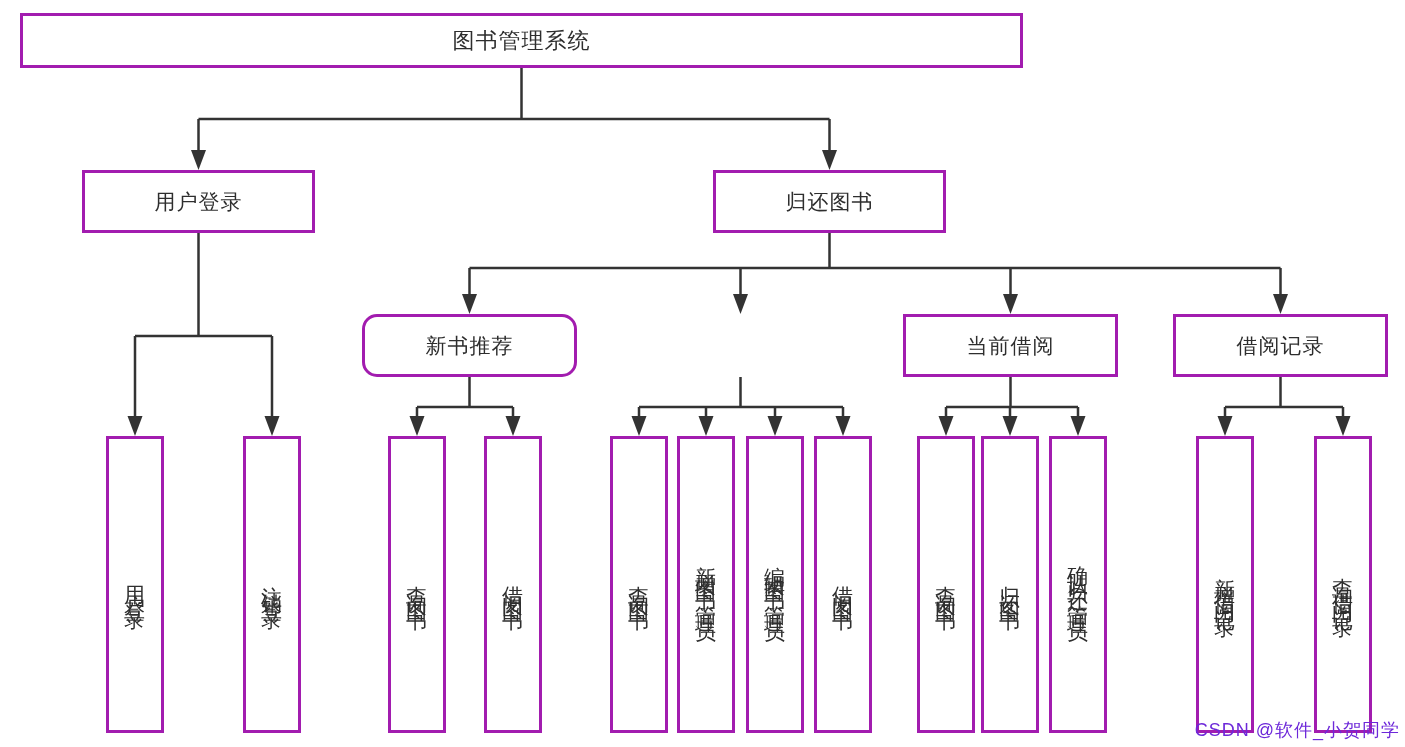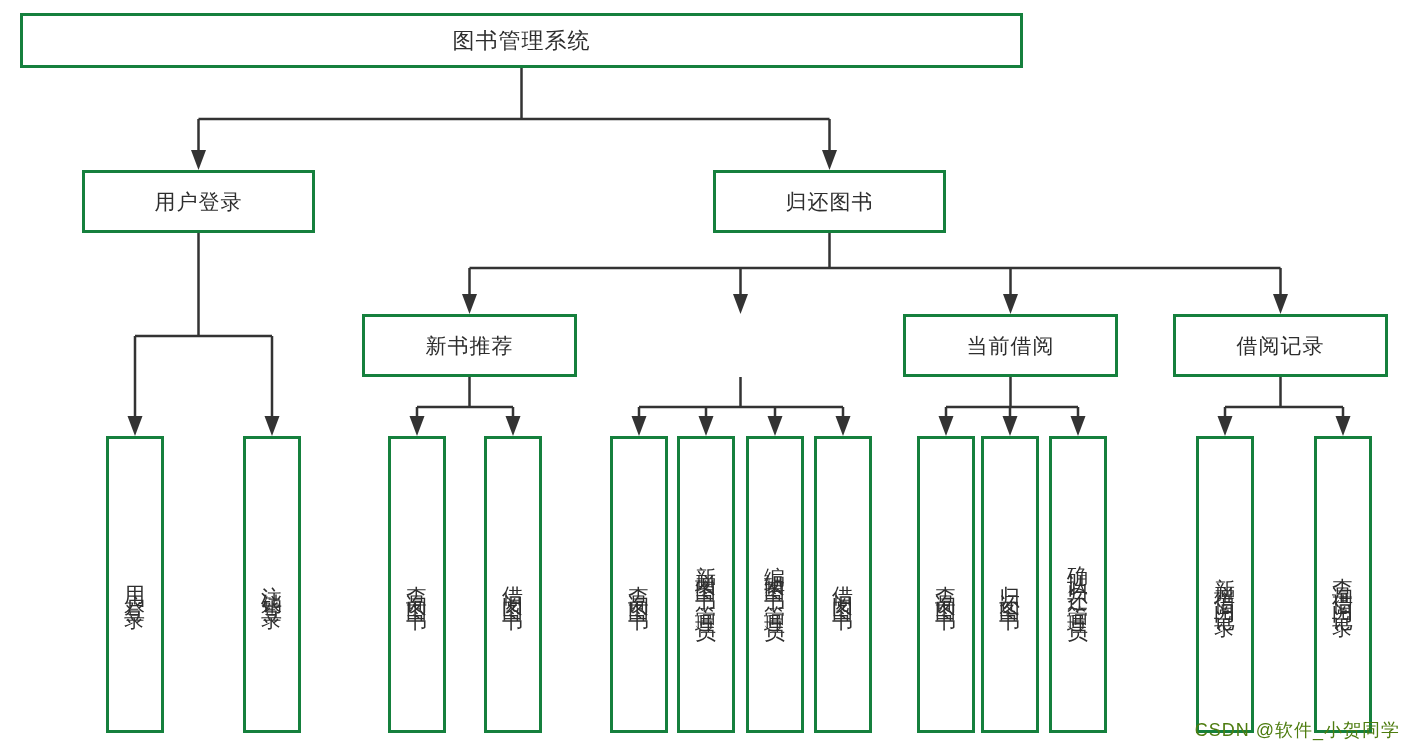--- a/index.html
+++ b/index.html
@@ -19,21 +19,21 @@
     position: absolute;
     left: 0; top: 0;
     width: 1405px;
     height: 747px;
     z-index: 0;
   }
   .box {
     position: absolute;
     box-sizing: border-box;
     background: #ffffff;
-    border: 3px solid #15803d;
+    border: 3px solid #a21caf;
     display: flex;
     align-items: center;
     justify-content: center;
     color: #2e2e2e;
     font-size: 21px;
     letter-spacing: 1px;
     z-index: 1;
     text-align: center;
   }
   .root-box   { left: 20px;  top: 13px;  width: 1003px; height: 55px; font-size: 22px; }
@@ -45,21 +45,21 @@
     -webkit-writing-mode: vertical-lr;
     letter-spacing: 8px;
     line-height: 1;
     white-space: nowrap;
   }
   .watermark {
     position: absolute;
     right: 5px;
     bottom: 5px;
     font-size: 18px;
-    color: #4d7c0f;
+    color: #6d28d9;
     letter-spacing: 1px;
     z-index: 2;
   }
 </style>
 </head>
 <body>
 
 <div id="canvas">
 
   <svg id="connectors" viewBox="0 0 1405 747" xmlns="http://www.w3.org/2000/svg">
@@ -103,21 +103,21 @@
       <polygon points="1217.5,416 1232.5,416 1225,436"></polygon>
       <polygon points="1335.5,416 1350.5,416 1343,436"></polygon>
     </g>
   </svg>
 
   <div class="box root-box">图书管理系统</div>
 
   <div class="box l2-box" style="left:82px;">用户登录</div>
   <div class="box l2-box" style="left:713px;">归还图书</div>
 
-  <div class="box l3-box" style="left:362px;">新书推荐</div>
+  <div class="box l3-box" style="left:362px;border-radius:15px;">新书推荐</div>
   <div class="box l3-box" style="left:903px;">当前借阅</div>
   <div class="box l3-box" style="left:1173px;">借阅记录</div>
 
   <div class="box leaf-box" style="left:106px;">
     <span class="vtext">用户登录</span>
   </div>
   <div class="box leaf-box" style="left:243px;">
     <span class="vtext">注销登录</span>
   </div>
   <div class="box leaf-box" style="left:388px;">

